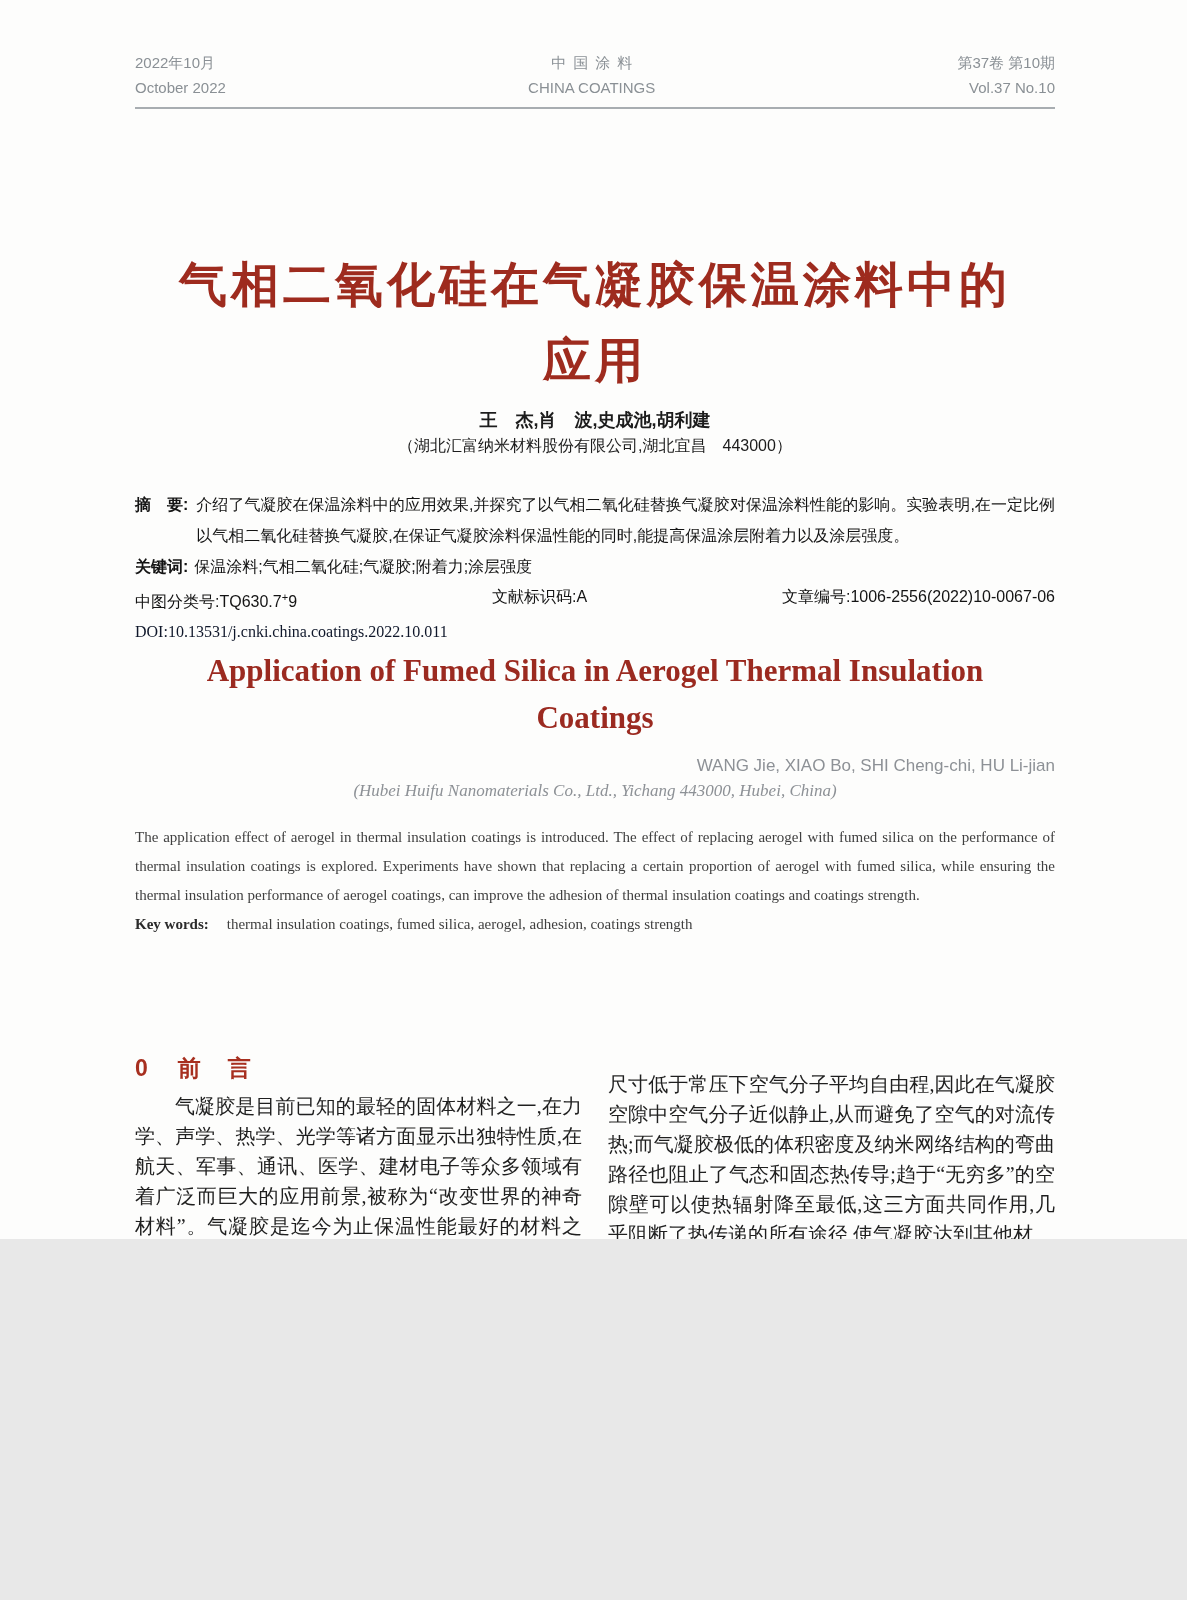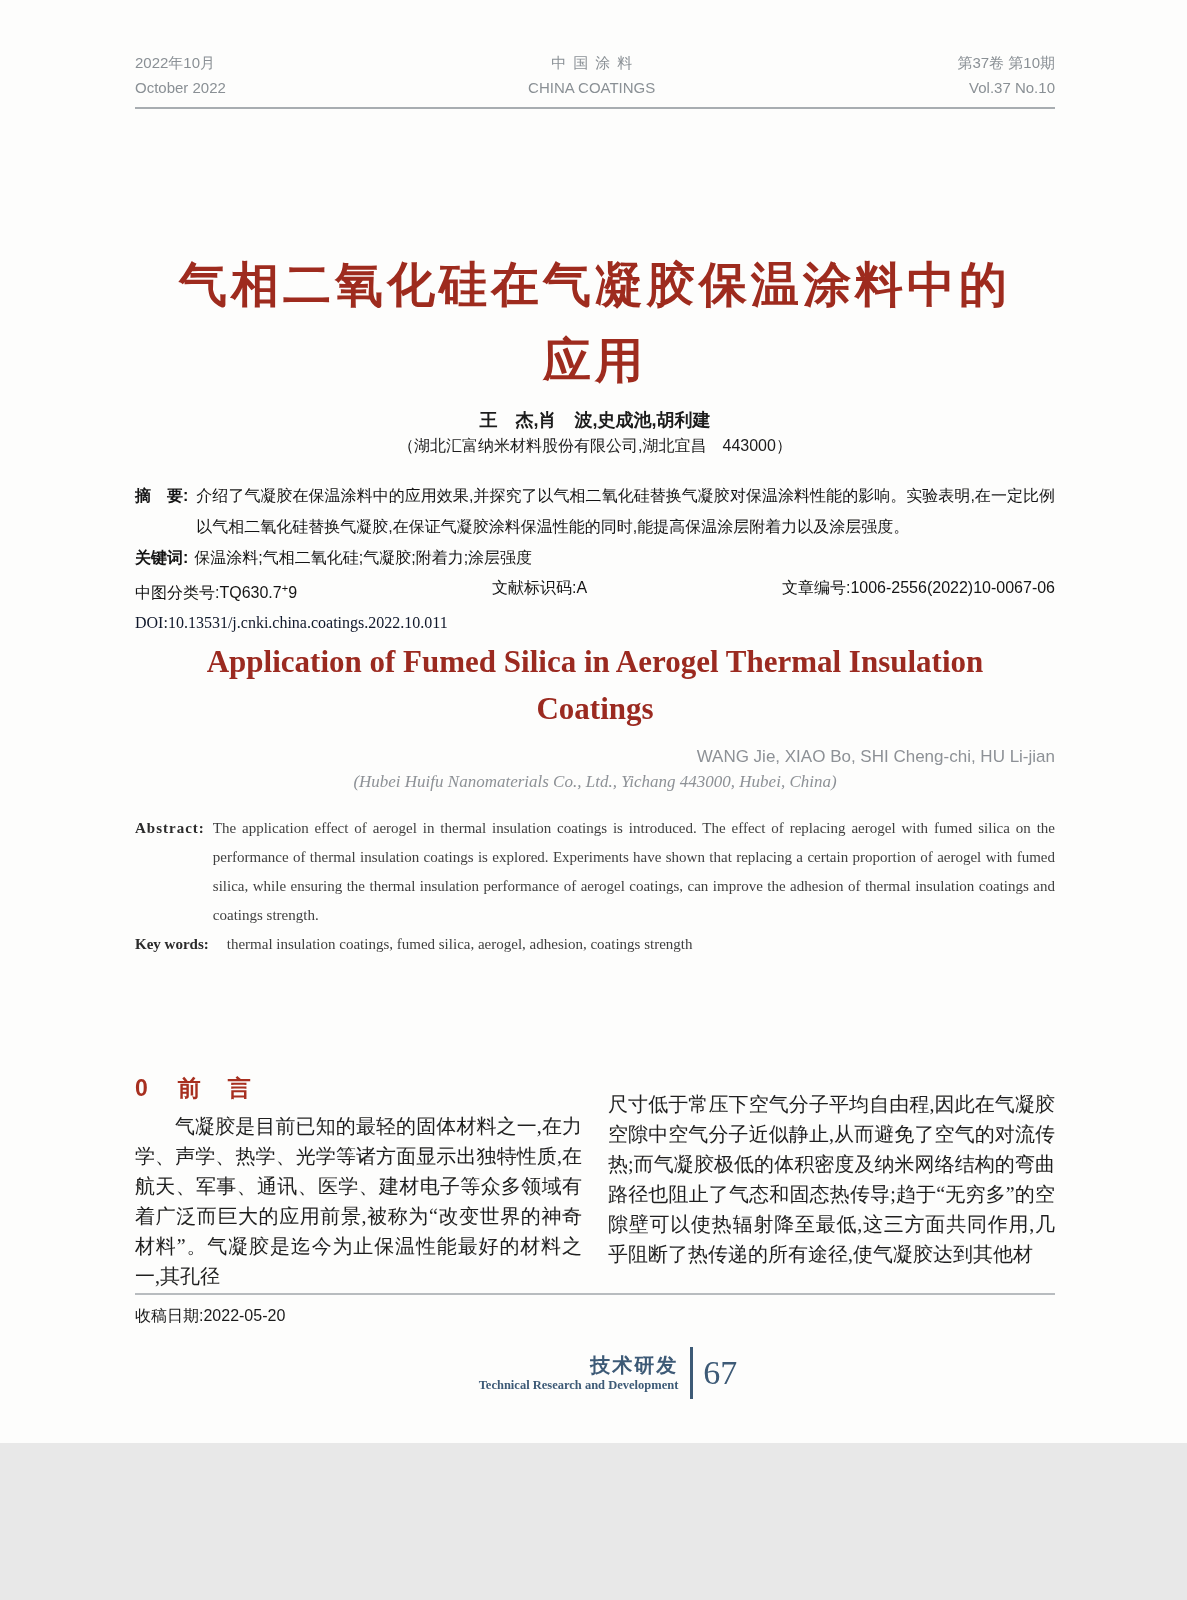--- a/index.html
+++ b/index.html
@@ -1,20 +1,20 @@
 <!DOCTYPE html>
 <html><head>
 <meta charset="utf-8">
 <style>
   * { margin: 0; padding: 0; box-sizing: border-box; }
   html, body { background: #e8e8e8; }
   .page {
     position: relative;
     width: 1187px;
-    height: 1443px;
+    height: 1239px;
     margin: 0 auto;
     background: #fdfdfc;
     padding: 0 132px 12px 135px;
     overflow: hidden;
     font-family: "Liberation Sans", sans-serif;
     color: #222;
   }
   
   .j-header {
     margin-top: 50px;
@@ -53,21 +53,21 @@
     color: #1c1c1c;
   }
   .affil-cn {
     text-align: center;
     font-size: 16px;
     line-height: 26px;
     color: #1c1c1c;
   }
   
   .abstract-cn {
-    margin-top: 21px;
+    margin-top: 30px;
     display: flex;
     font-size: 16px;
     line-height: 31px;
     color: #141414;
   }
   .ab-label { flex: none; font-weight: bold; margin-right: 8px; }
   .ab-text  { flex: 1; text-align: justify; }
   .keywords-cn { font-size: 16px; line-height: 31px; color: #141414; }
   .kw-label { font-weight: bold; margin-right: 6px; }
   .meta-row {
@@ -242,21 +242,20 @@
 
   <h2 class="title-en">
     <span class="tl">Application of Fumed Silica in Aerogel Thermal Insulation</span>
     <span class="tl">Coatings</span>
   </h2>
 
   <div class="authors-en">WANG Jie, XIAO Bo, SHI Cheng-chi, HU Li-jian</div>
   <div class="affil-en">(Hubei Huifu Nanomaterials Co., Ltd., Yichang 443000, Hubei, China)</div>
 
   <div class="abstract-en">
-    <span class="ab-label-en">Abstract:</span>
     <div class="ab-text-en">The application effect of aerogel in thermal insulation coatings is introduced. The effect of replacing aerogel with fumed silica on the performance of thermal insulation coatings is explored. Experiments have shown that replacing a certain proportion of aerogel with fumed silica, while ensuring the thermal insulation performance of aerogel coatings, can improve the adhesion of thermal insulation coatings and coatings strength.</div>
   </div>
 
   <div class="keywords-en">
     <span class="kw-label-en">Key words:</span>
     <div>thermal insulation coatings, fumed silica, aerogel, adhesion, coatings strength</div>
   </div>
 
   <div class="body-cols">
     <div class="col col-left">

